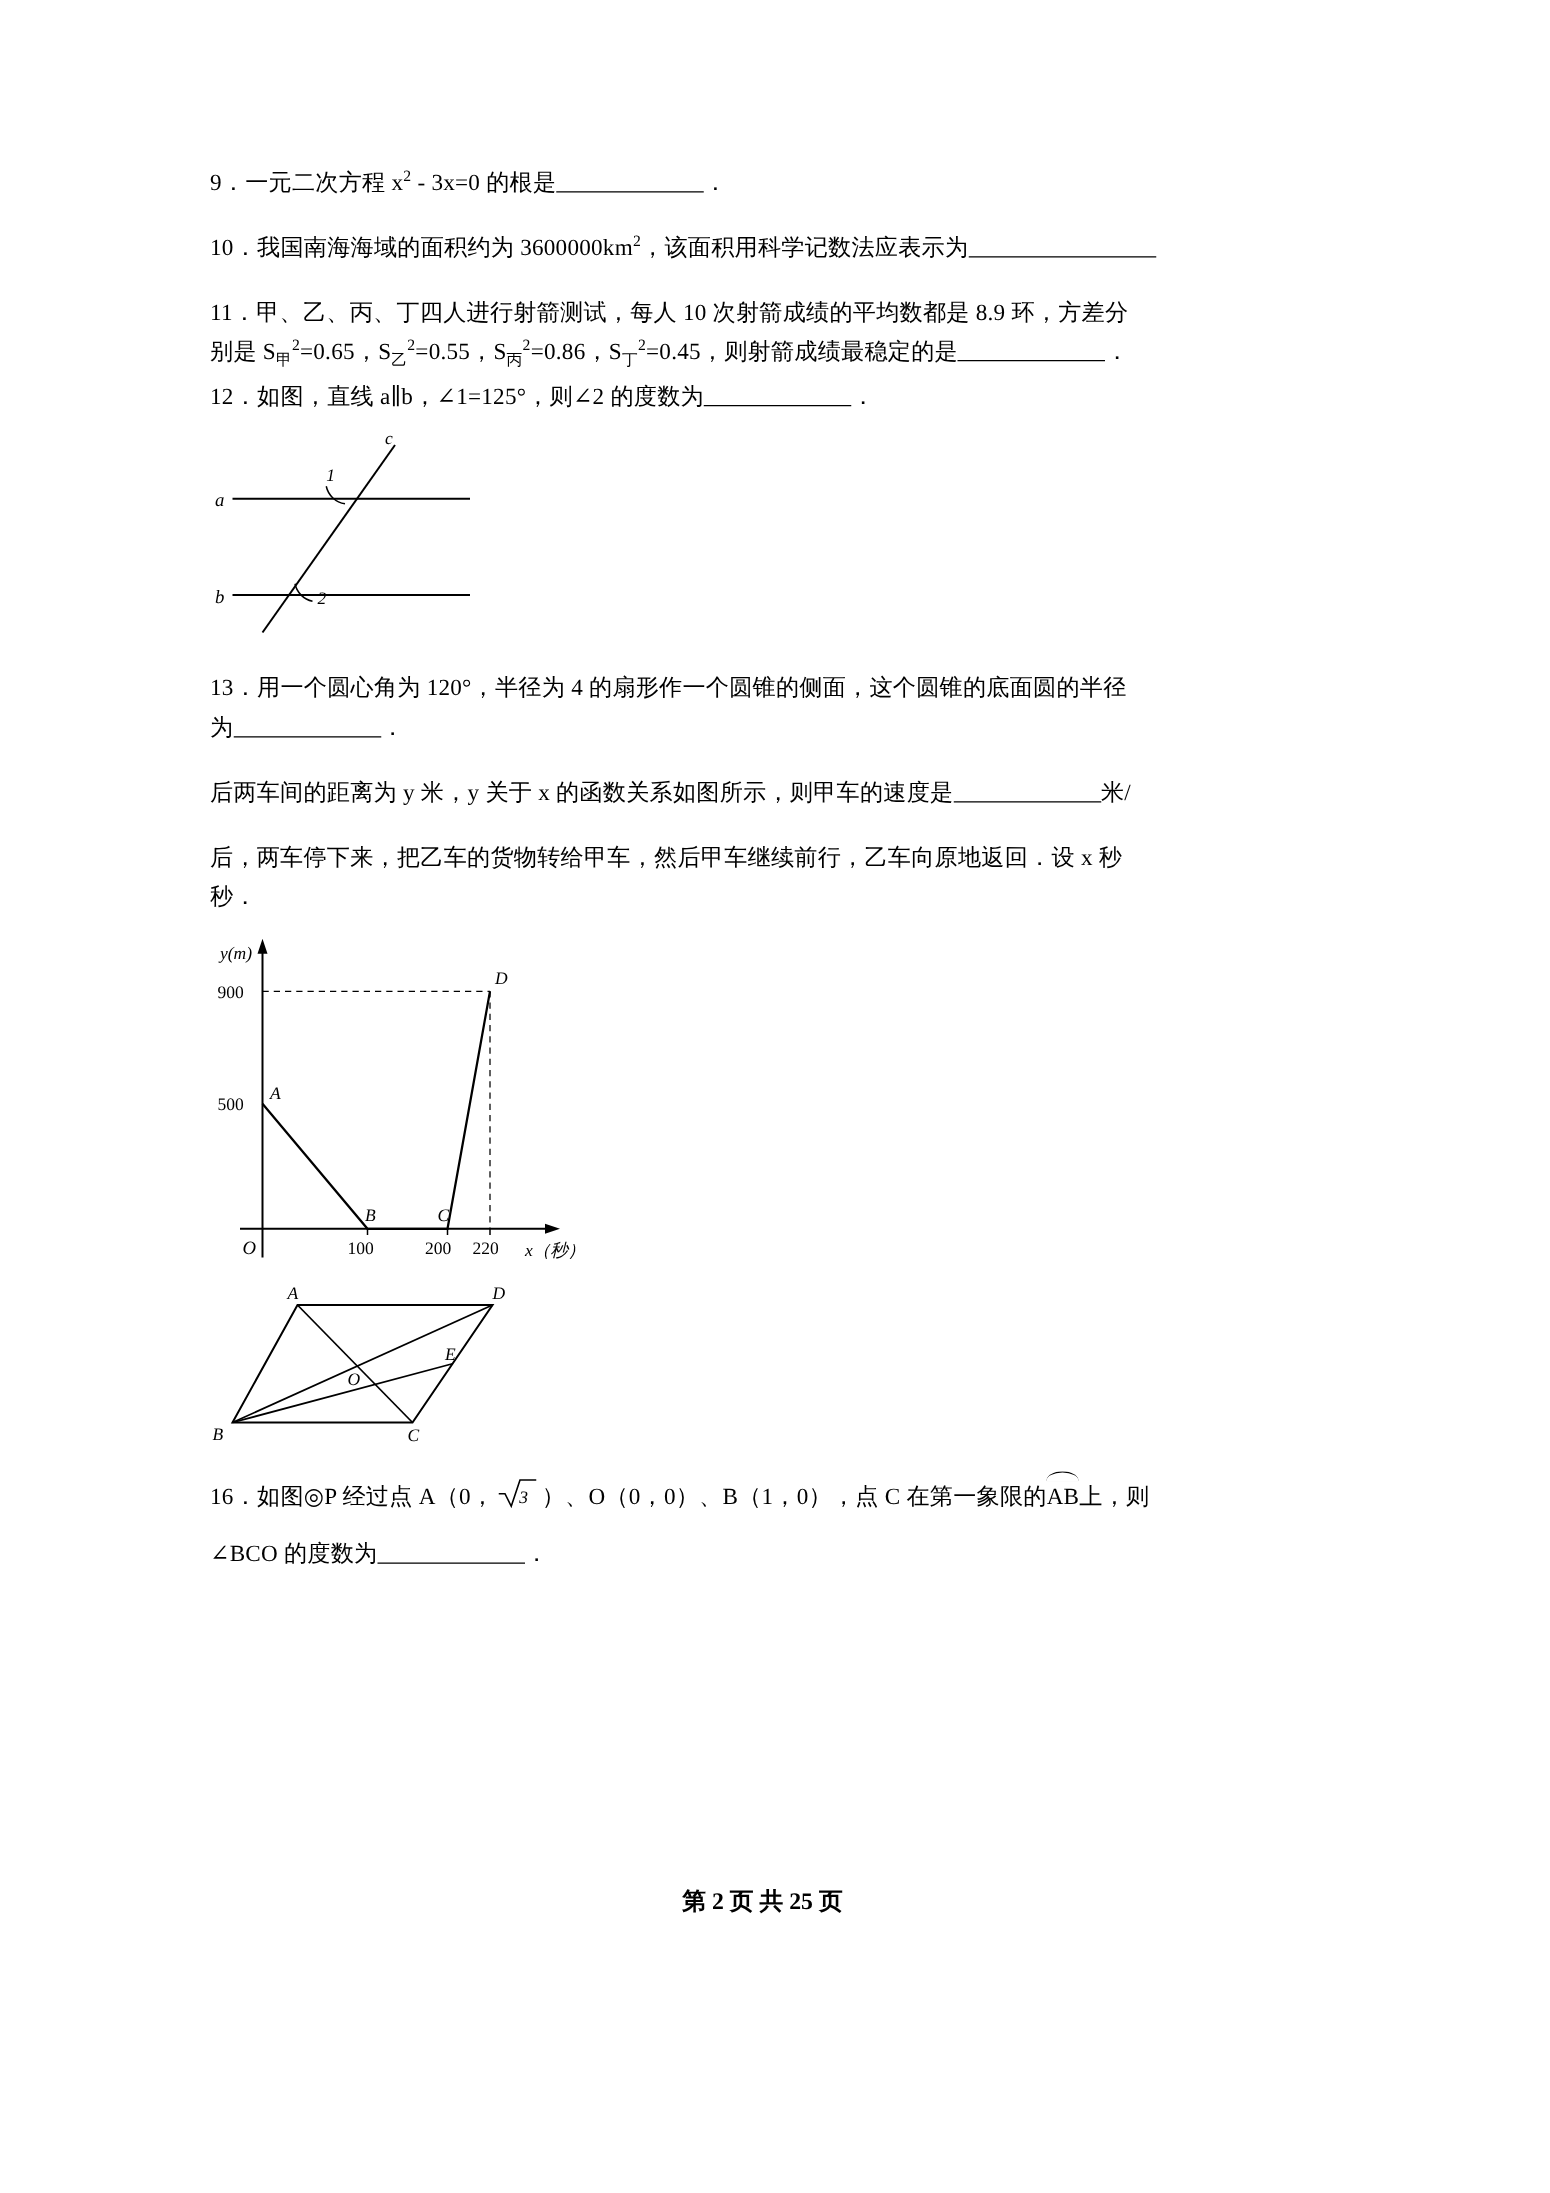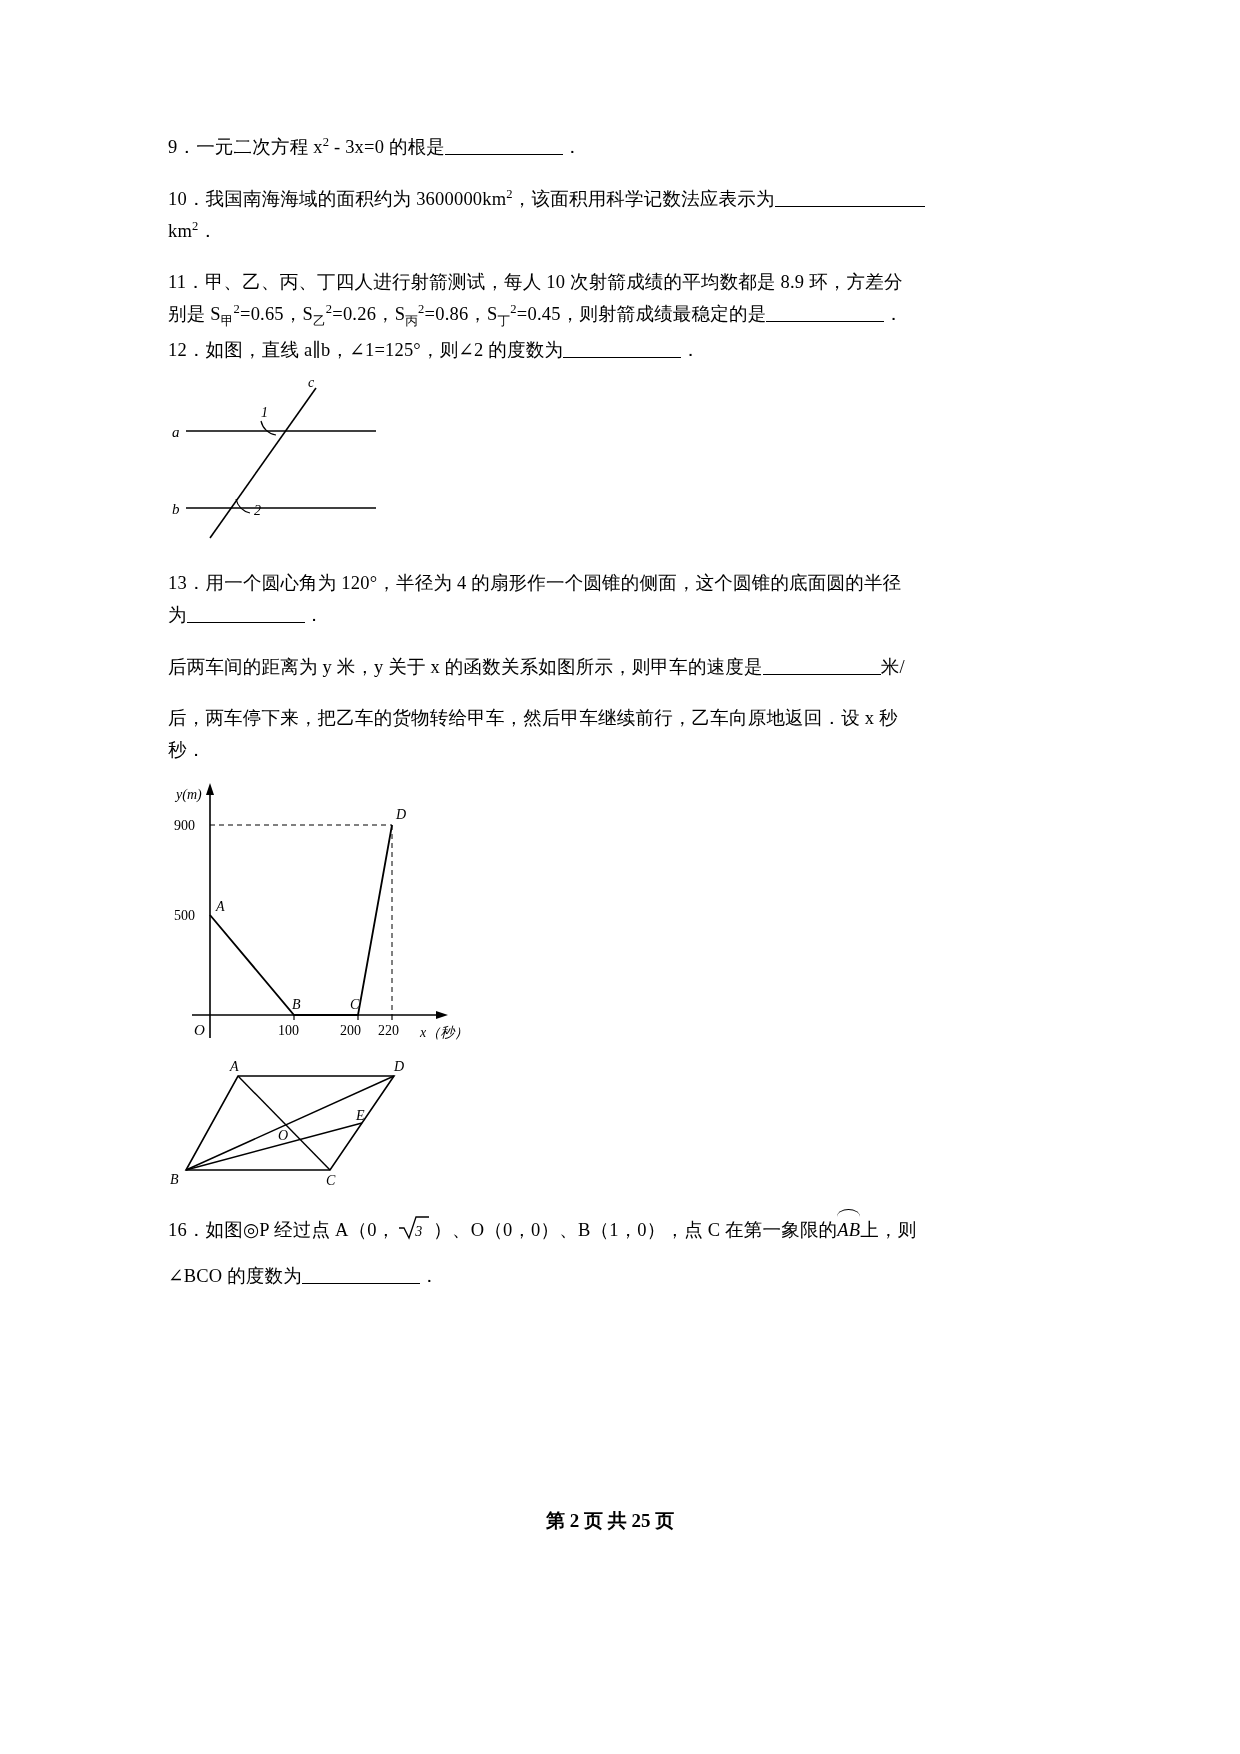--- a/index.html
+++ b/index.html
@@ -64,21 +64,20 @@
   .sqrt-inline {
     display: inline-block;
     position: relative;
     vertical-align: -4px;
     margin: 0 2px;
   }
   .arc-label {
     display: inline-block;
     position: relative;
     padding-top: 2px;
-    font-style: italic;
   }
   .arc-label .bar {
     position: absolute;
     left: 0; right: 0; top: -4px;
     height: 7px;
     border-top: 1.4px solid #000;
     border-radius: 50% / 100% 100% 0 0;
   }
 </style>
 </head>
@@ -87,29 +86,26 @@
 <div class="page">
   <div class="content">
 
     <p class="q">
       <span>9</span><span>．一元二次方程 x</span><sup>2</sup><span> - 3x=0 的根是</span><span class="blank"></span><span>．</span>
     </p>
 
     <p class="q tight">
       <span>10</span><span>．我国南海海域的面积约为 3600000km</span><sup>2</sup><span>，该面积用科学记数法应表示为</span><span class="blank long"></span>
     </p>
-    <p class="q">
-      <span>km</span><sup>2</sup><span>．</span>
-    </p>
 
     <p class="q tight">
       <span>11</span><span>．甲、乙、丙、丁四人进行射箭测试，每人 10 次射箭成绩的平均数都是 8.9 环，方差分</span>
     </p>
     <p class="q">
-      <span>别是 S</span><sub>甲</sub><sup>2</sup><span>=0.65，S</span><sub>乙</sub><sup>2</sup><span>=0.26，S</span><sub>丙</sub><sup>2</sup><span>=0.86，S</span><sub>丁</sub><sup>2</sup><span>=0.45，则射箭成绩最稳定的是</span><span class="blank"></span><span>．</span>
+      <span>别是 S</span><sub>甲</sub><sup>2</sup><span>=0.65，S</span><sub>乙</sub><sup>2</sup><span>=0.55，S</span><sub>丙</sub><sup>2</sup><span>=0.86，S</span><sub>丁</sub><sup>2</sup><span>=0.45，则射箭成绩最稳定的是</span><span class="blank"></span><span>．</span>
     </p>
 
     <p class="q">
       <span>12</span><span>．如图，直线 a∥b，∠1=125°，则∠2 的度数为</span><span class="blank"></span><span>．</span>
     </p>
 
     <div class="fig">
       <svg width="260" height="175" viewBox="0 0 260 175">
         <line x1="18" y1="58" x2="208" y2="58" stroke="#000" stroke-width="1.6"></line>
         <line x1="18" y1="135" x2="208" y2="135" stroke="#000" stroke-width="1.6"></line>

